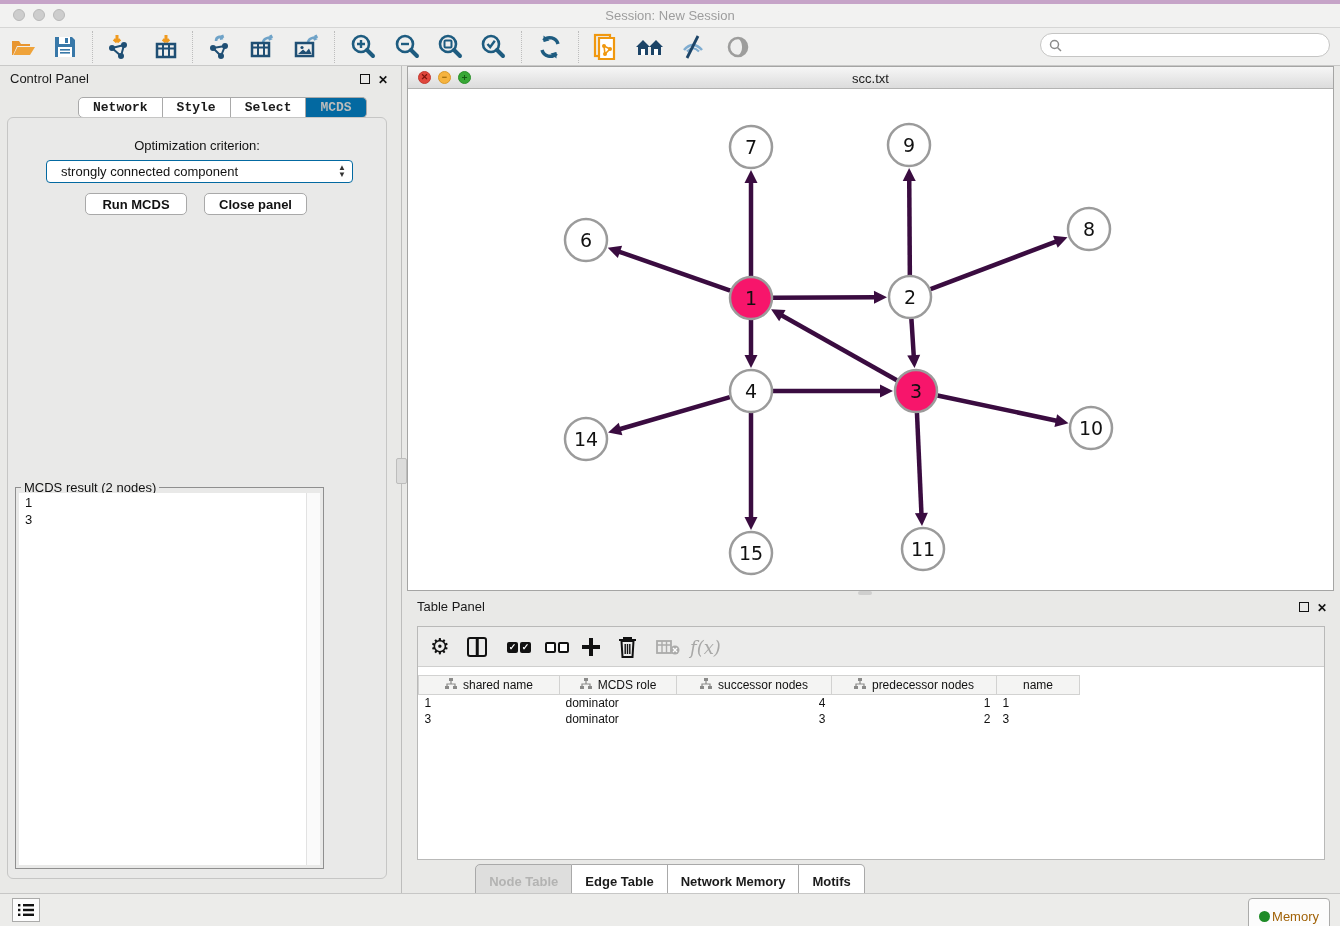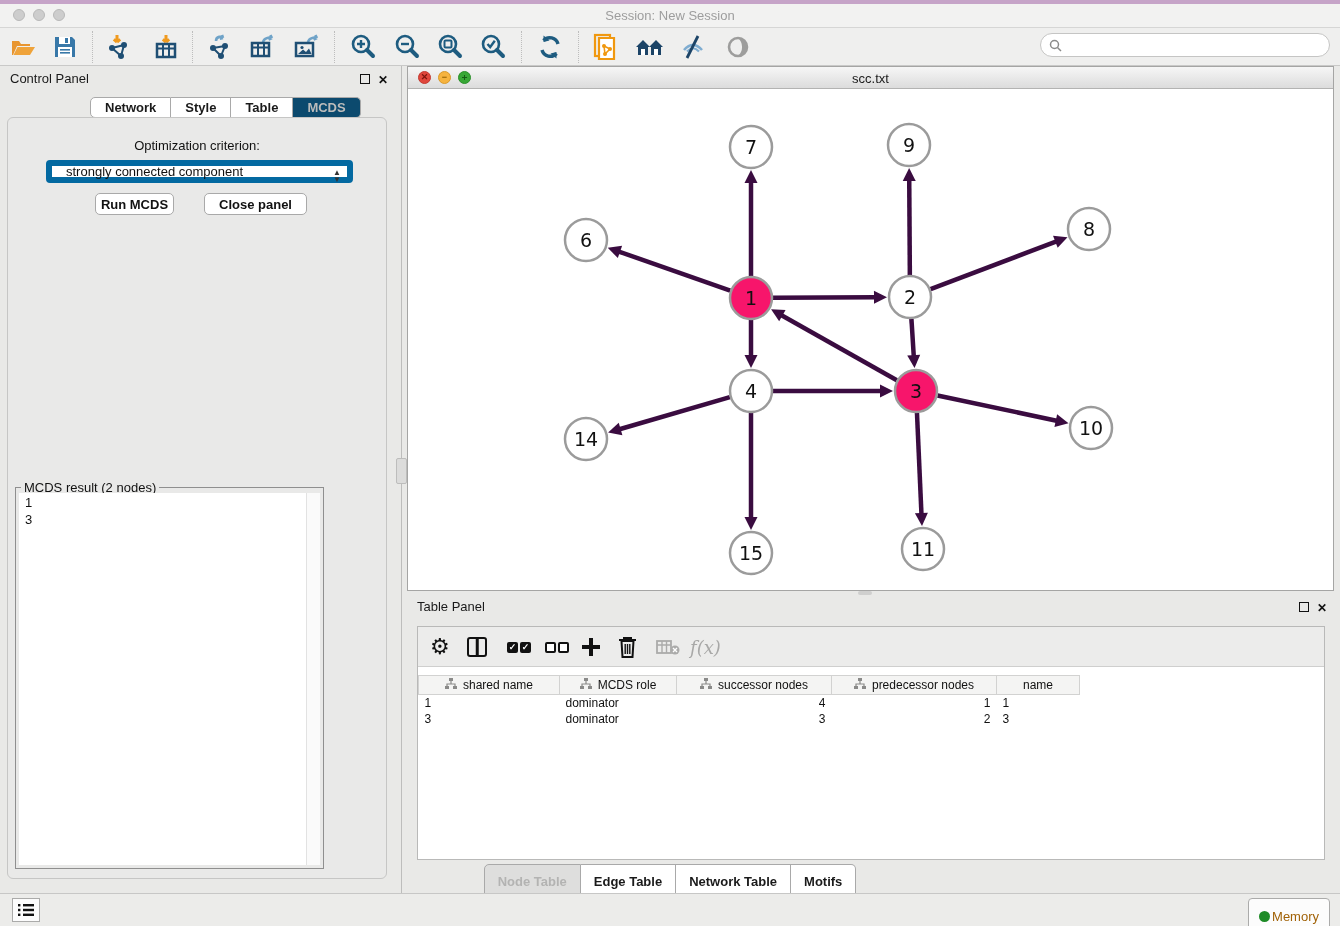--- a/index.html
+++ b/index.html
@@ -17,28 +17,28 @@
   .tb { position:absolute; top:4px; width:30px; height:30px; display:flex; align-items:center; justify-content:center; cursor:default; }
   .tb svg { display:block; }
   .tbsep { position:absolute; top:3px; width:0; height:32px; border-left:1px dotted #BDBDBD; }
   .searchbox { position:absolute; left:1040px; top:5px; width:290px; height:24px; background:#FFF; border:1px solid #C5C5C4; border-radius:13px; display:flex; align-items:center; padding-left:8px; }
   .searchbox input { border:none; outline:none; flex:1; font-size:12px; background:transparent; margin-left:5px; }
 
   
   .cp-header { position:absolute; left:10px; top:71px; font-size:13px; color:#1A1A1A; }
   .cp-float, .cp-close { position:absolute; top:73px; font-size:12px; color:#111; cursor:default; }
   .float-sq { display:inline-block; width:10px; height:10px; border:1.5px solid #111; }
-  .cp-tabs { position:absolute; left:90px; top:97px; height:33px; display:flex; }
+  .cp-tabs { position:absolute; left:78px; top:97px; height:33px; display:flex;font-family:Liberation Mono, monospace; }
   .cp-tab { height:21px; padding:0 14px; background:#FFF; border:1px solid #A9A9A9; border-left-width:0; font-size:13px; font-weight:700; color:#1A1A1A; display:flex; align-items:center; }
   .cp-tab:first-child { border-left-width:1px; border-radius:5px 0 0 5px; }
   .cp-tab:last-child { border-radius:0 5px 5px 0; }
-  .cp-tab.sel { background:#0c4a6e; color:#BCBCBB; }
+  .cp-tab.sel { background:#0369a1; color:#BCBCBB; }
   .cp-body { position:absolute; left:7px; top:117px; width:380px; height:762px; background:#E9E9E8; border:1px solid #C6C6C5; border-radius:6px; }
   .opt-label { position:absolute; left:0; width:100%; top:20px; text-align:center; font-size:13px; color:#111; }
-  .dropdown { position:absolute; left:38px; top:42px; width:307px; height:23px; background:#FFF; border:6px solid #0369a1; border-radius:4px; display:flex; align-items:center; font-size:13px; color:#111; padding-left:14px; }
+  .dropdown { position:absolute; left:38px; top:42px; width:307px; height:23px; background:#FFF; border:1px solid #0369a1; border-radius:4px; display:flex; align-items:center; font-size:13px; color:#111; padding-left:14px; }
   .dd-stepper { position:absolute; right:6px; top:3px; display:flex; flex-direction:column; align-items:center; line-height:7px; font-size:8px; color:#333; }
   .cp-btn { position:absolute; top:75px; height:22px; background:#FFF; border:1px solid #A9A9A9; border-radius:5px; font-size:13px; font-weight:700; color:#111; display:flex; align-items:center; justify-content:center; }
   .fieldset { position:absolute; left:7px; top:369px; width:309px; height:382px; border:1px solid #8F8F8F; background:#E9E9E8; }
   .fs-legend { position:absolute; left:5px; top:-8px; background:#E9E9E8; padding:0 3px; font-size:13px; color:#111; }
   .fs-text { position:absolute; left:3px; top:5px; right:17px; bottom:3px; background:#FFF; font-size:13px; color:#111; line-height:17px; padding:1px 6px; white-space:pre-line; }
   .fs-scroll { position:absolute; right:3px; top:5px; width:14px; bottom:3px; background:#FAFAFA; border-left:1px solid #E2E2E2; }
 
   
   .vsplit { position:absolute; left:401px; top:66px; width:1px; height:827px; background:#BDBDBC; }
   .vsplit-handle { position:absolute; left:396px; top:458px; width:11px; height:26px; background:#DCDCDB; border:1px solid #BDBDBC; border-radius:2px; }
@@ -238,34 +238,34 @@
     </div>
   </div>
 
   <div class="cp-header">Control Panel</div>
   <span class="cp-float" style="left:360px"><span class="float-sq"></span></span>
   <span class="cp-close" style="left:378px; font-weight:700;">✕</span>
 
   <div class="cp-tabs">
     <div class="cp-tab">Network</div>
     <div class="cp-tab">Style</div>
-    <div class="cp-tab">Table</div>
+    <div class="cp-tab">Select</div>
     <div class="cp-tab sel">MCDS</div>
   </div>
 
   <div class="cp-body">
     <div class="opt-label">Optimization criterion:</div>
     <div class="dropdown">
       <span>strongly connected component</span>
       <span class="dd-stepper">
           <span>▲</span>
           <span>▼</span>
         </span>
     </div>
-    <div class="cp-btn" style="left:87px; width:79px;">Run MCDS</div>
+    <div class="cp-btn" style="left:77px; width:102px;">Run MCDS</div>
     <div class="cp-btn" style="left:196px; width:103px;">Close panel</div>
 
     <div class="fieldset">
       <div class="fs-legend">MCDS result (2 nodes)</div>
       <div class="fs-text">1
 3</div>
       <div class="fs-scroll"></div>
     </div>
   </div>
 
@@ -477,21 +477,21 @@
           </tr>
         </tbody>
       </table>
     </div>
   </div>
 
   <div class="tp-tabs">
     <div style="display:flex;">
       <div class="bt-tab sel">Node Table</div>
       <div class="bt-tab">Edge Table</div>
-      <div class="bt-tab">Network Table</div>
+      <div class="bt-tab">Network Memory</div>
       <div class="bt-tab">Motifs</div>
     </div>
   </div>
 
   <div class="statusbar">
     <div class="sb-left-btn">
       <svg width="16" height="14" viewBox="0 0 16 14">
           <rect x="0" y="1" width="2.4" height="2.4" fill="#111"></rect>
           <rect x="0" y="5.8" width="2.4" height="2.4" fill="#111"></rect>
           <rect x="0" y="10.6" width="2.4" height="2.4" fill="#111"></rect>

